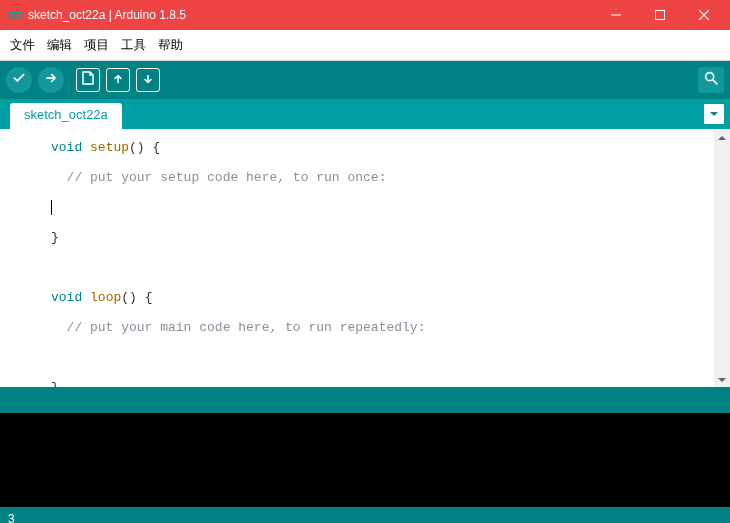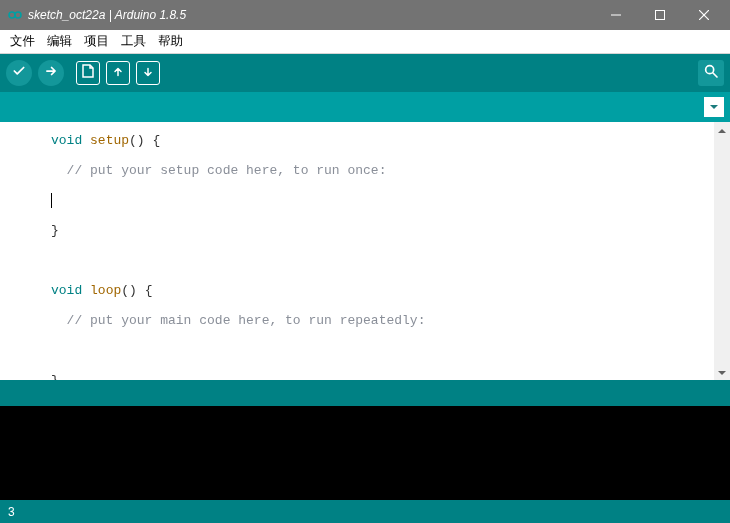--- a/index.html
+++ b/index.html
@@ -1,23 +1,23 @@
 <!DOCTYPE html>
 <html><head>
 <meta charset="utf-8">
 <style>
   * { box-sizing: border-box; margin: 0; padding: 0; }
   html, body { width: 730px; height: 523px; font-family: "Microsoft YaHei", Arial, sans-serif; overflow: hidden; background: #fff; }
   
-  .titlebar { height: 30px; background: #737373; color: #fff; display: flex; align-items: center; padding: 0 4px 0 8px; font-size: 12px; font-style: italic; }
+  .titlebar { height: 30px; background: #ef4444; color: #fff; display: flex; align-items: center; padding: 0 4px 0 8px; font-size: 12px; }
   .titlebar .logo { width: 14px; height: 14px; margin-right: 6px; display: inline-flex; align-items: center; }
   .titlebar .title { flex: 1 1 auto; }
   .titlebar .win-btn { width: 44px; height: 30px; display: inline-flex; align-items: center; justify-content: center; color: #fff; }
   
-  .menubar { height: 24px; background: #fff; border-bottom: 1px solid #d5d5d5; display: flex; align-items: center; font-size: 12.5px; padding-left: 4px; color: #000; }
+  .menubar { height: 31px; background: #fff; border-bottom: 1px solid #d5d5d5; display: flex; align-items: center; font-size: 12.5px; padding-left: 4px; color: #000; }
   .menubar .menu-item { padding: 0 6px; cursor: default; }
   
   .toolbar { height: 38px; background: #008184; display: flex; align-items: center; padding: 0 6px; }
   .toolbar .tbtn { width: 26px; height: 26px; border-radius: 13px; background: #13979a; margin-right: 6px; display: inline-flex; align-items: center; justify-content: center; cursor: pointer; }
   .toolbar .tbtn svg { fill: #fff; }
   .toolbar .tbtn.sq { border-radius: 3px; background: transparent; border: 1.5px solid #fff; width: 24px; height: 24px; }
   .toolbar .spacer { flex: 1 1 auto; }
   .toolbar .serialmon { width: 26px; height: 26px; border-radius: 3px; background: #13979a; display: inline-flex; align-items: center; justify-content: center; cursor: pointer; }
   
   .tabstrip { height: 30px; background: #009fa3; display: flex; align-items: flex-end; padding-left: 10px; position: relative; }
@@ -116,20 +116,21 @@
   <div class="spacer"></div>
   <div class="serialmon">
     <span><svg width="16" height="16" viewBox="0 0 24 24">
           <circle cx="10" cy="10" r="6" fill="none" stroke="#fff" stroke-width="2.5"></circle>
           <line x1="15" y1="15" x2="21" y2="21" stroke="#fff" stroke-width="2.5" stroke-linecap="round"></line>
         </svg></span>
   </div>
 </div>
 
 <div class="tabstrip">
+  <div class="tab">sketch_oct22a</div>
   <div class="tabmenu">
     <span><svg width="10" height="10" viewBox="0 0 10 10">
           <path d="M1 3l4 4 4-4z"></path>
         </svg></span>
   </div>
 </div>
 
 <div class="editor-wrap">
   <div class="editor"><span class="kw">void</span> <span class="fn">setup</span><span>() {</span>
 <span class="cm">  // put your setup code here, to run once:</span>

